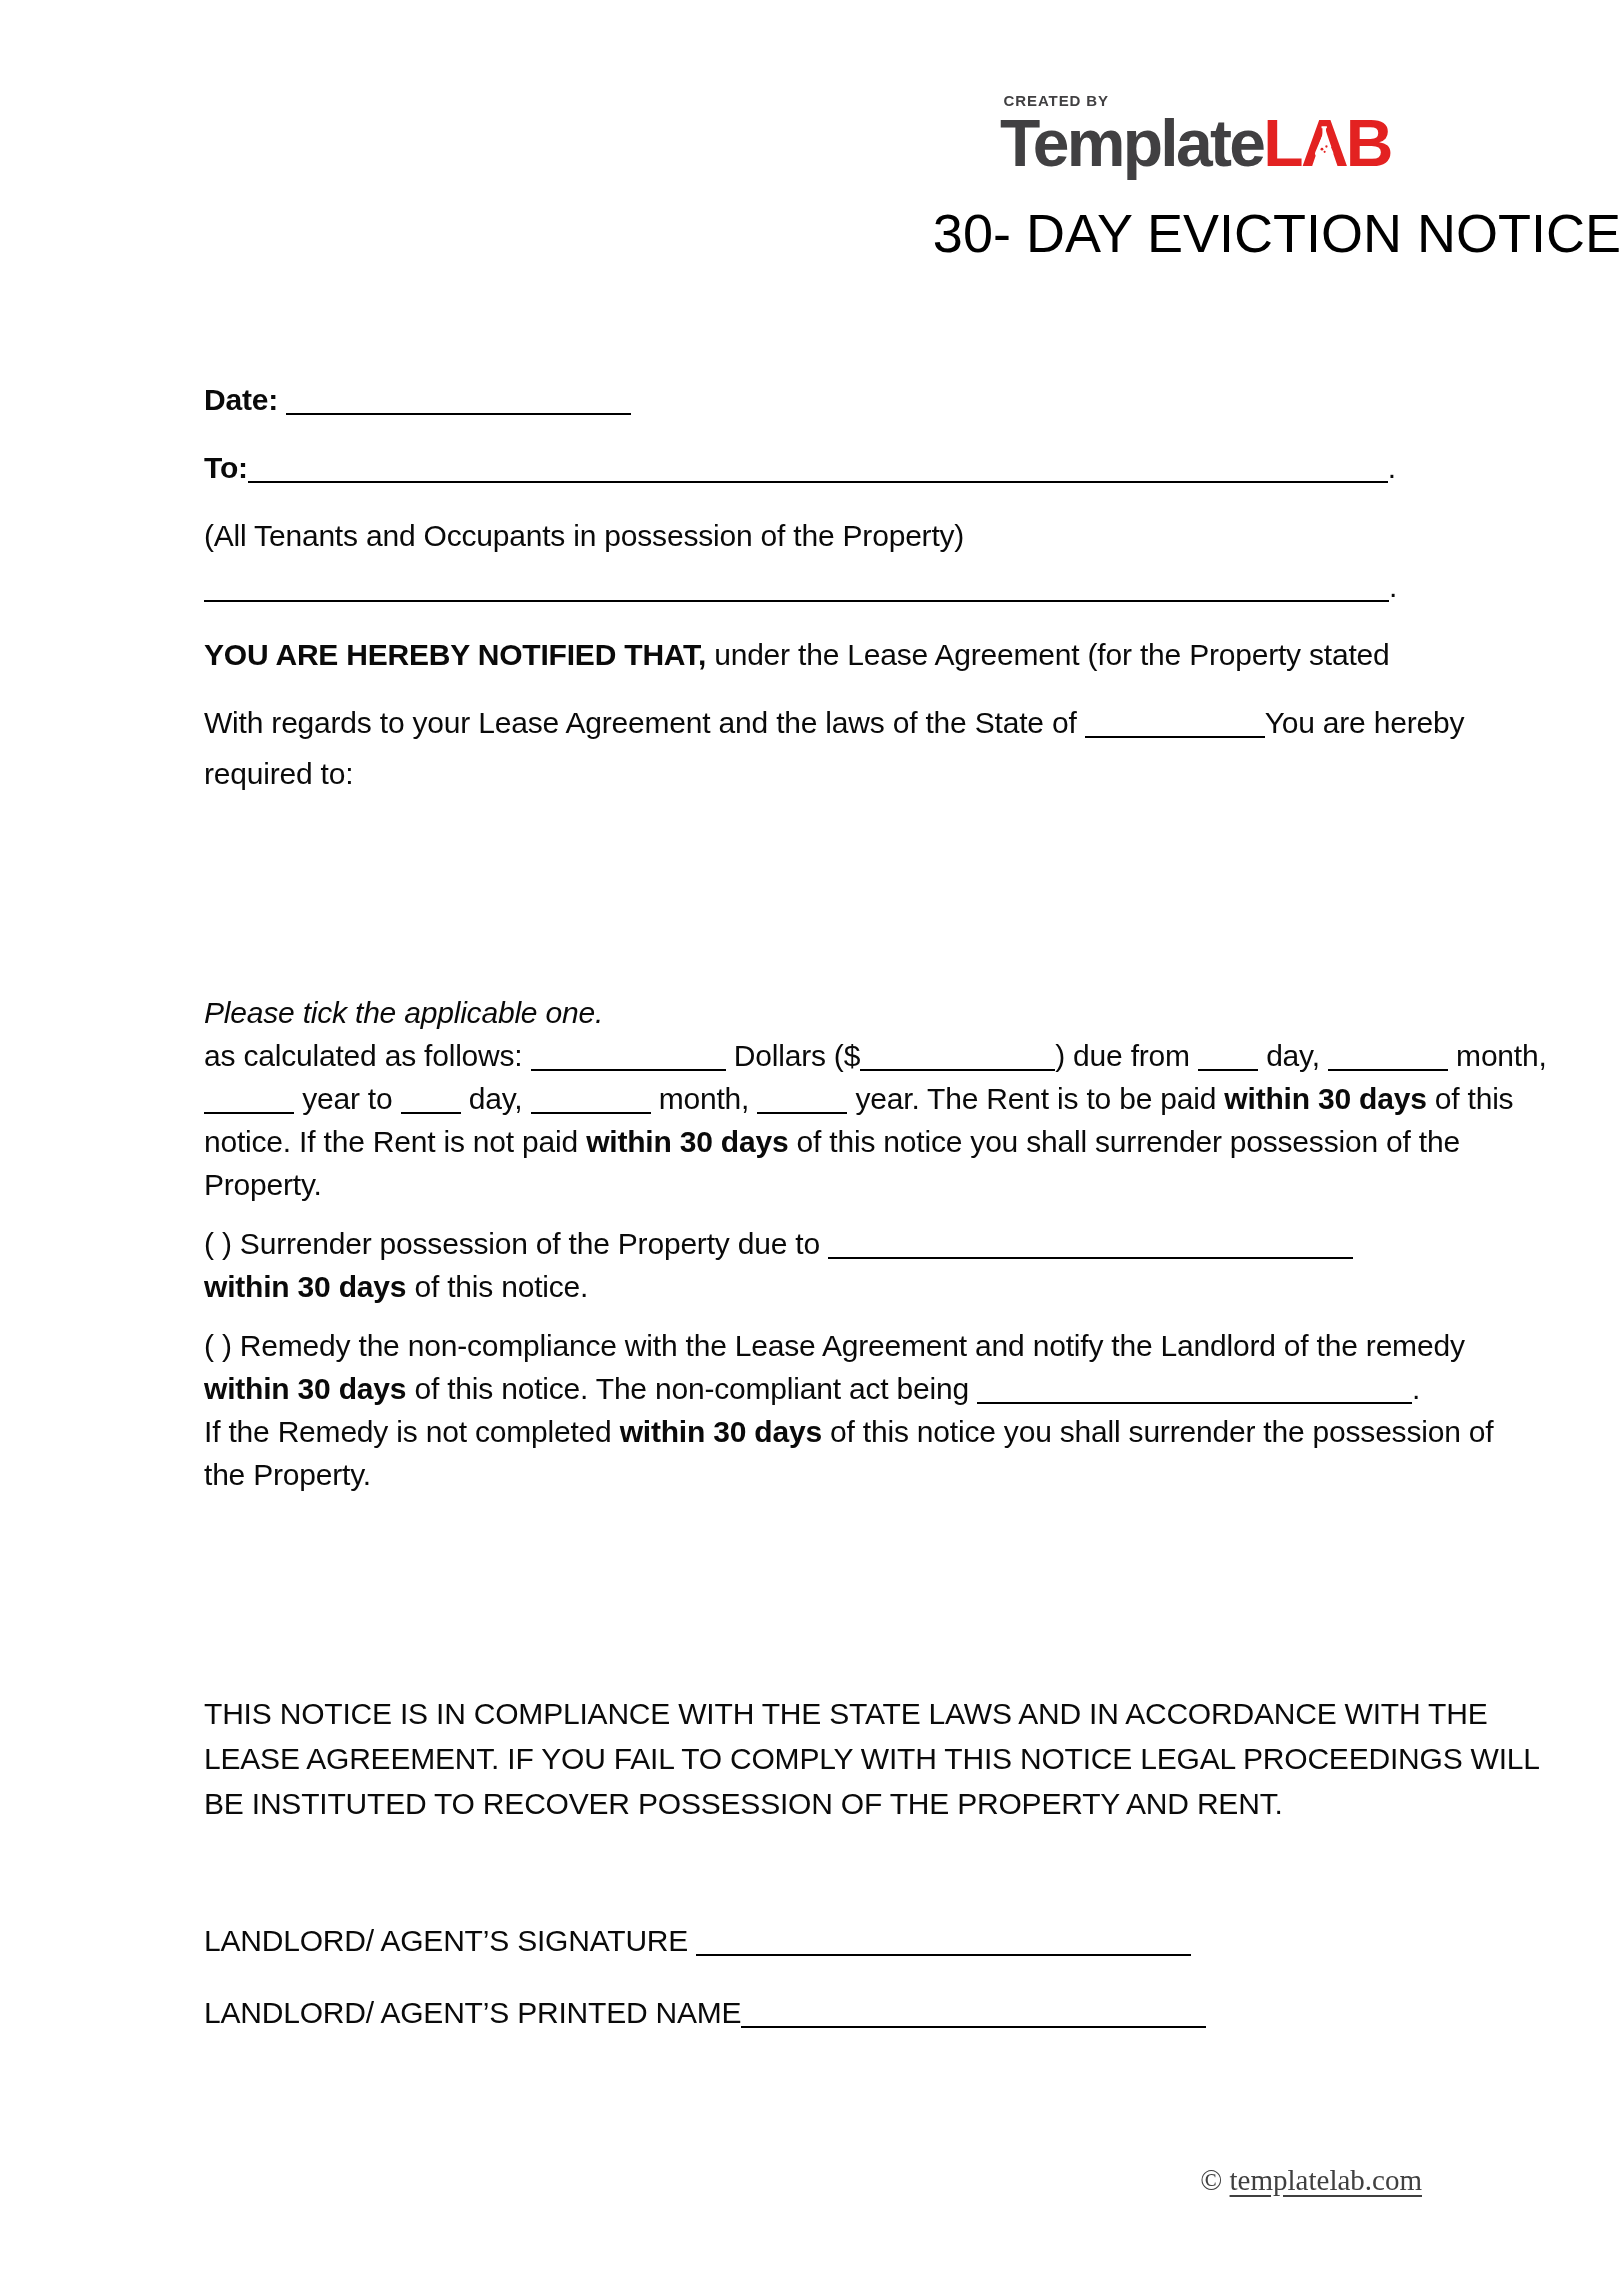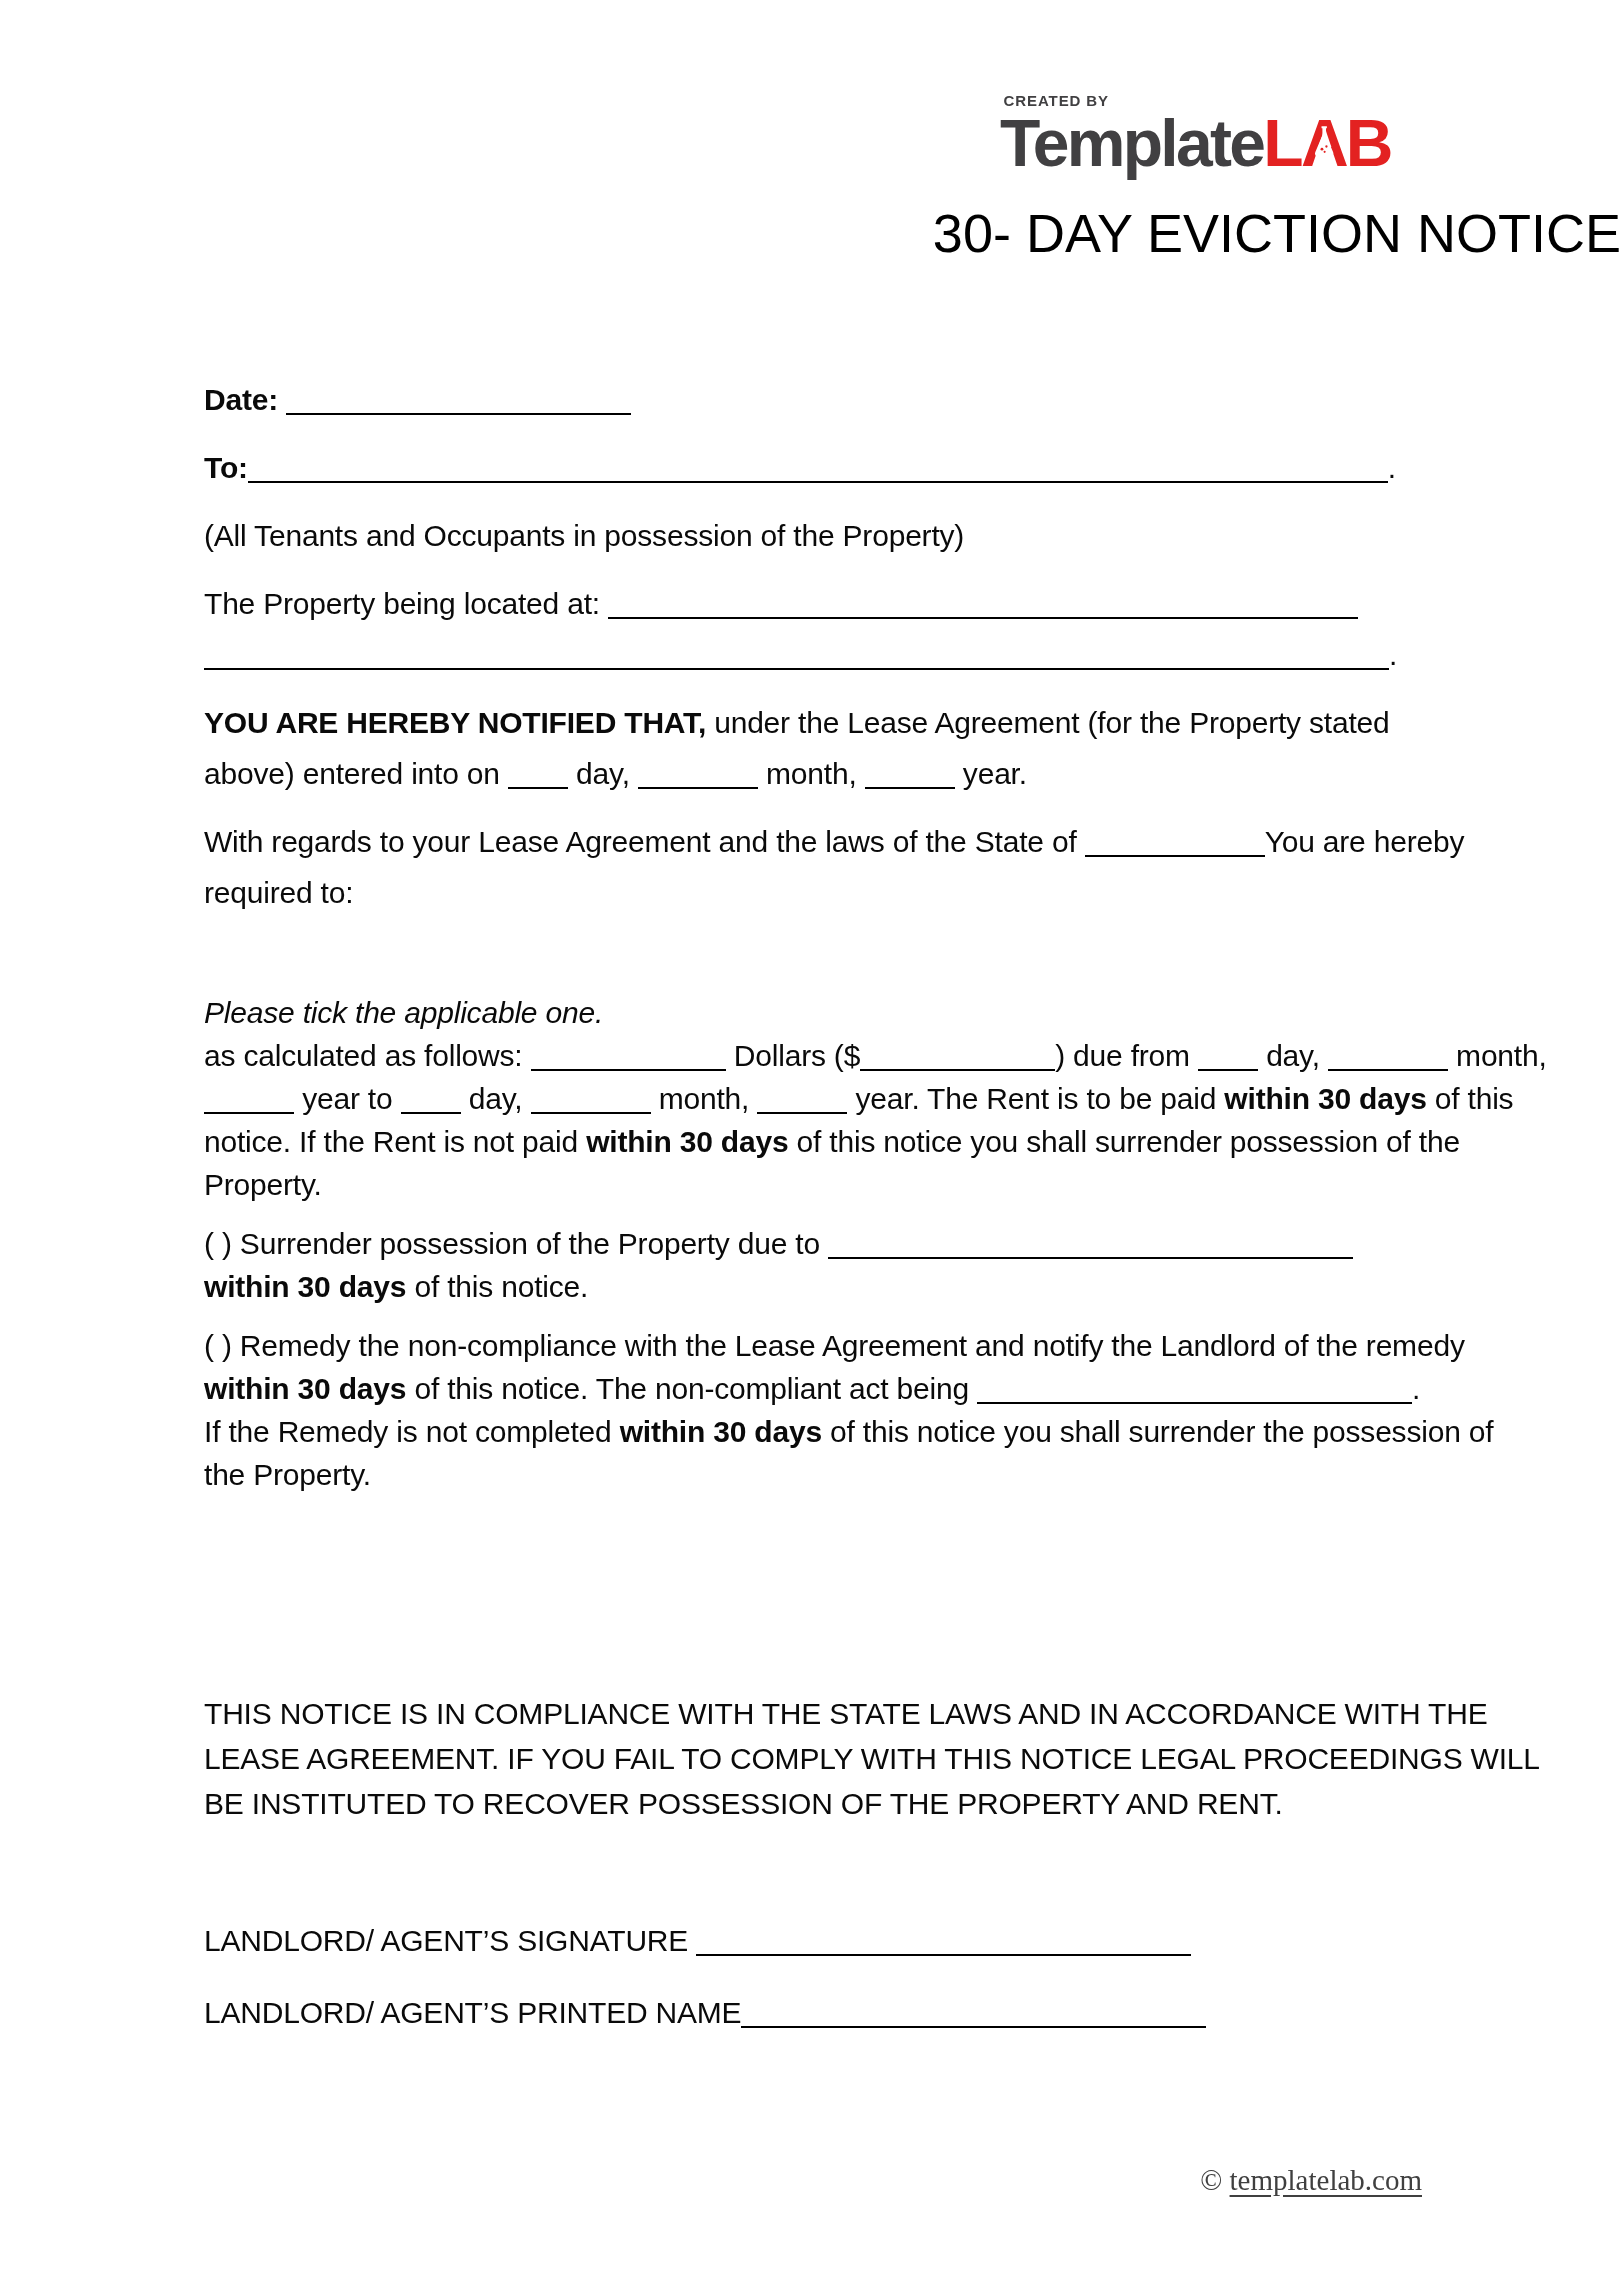--- a/index.html
+++ b/index.html
@@ -68,24 +68,22 @@
           </svg></span>
     </div>
   </div>
 
   <div class="title">30- DAY EVICTION NOTICE</div>
 
   <div class="block block-a">
       <div class="line"><span class="b">Date: </span><span class="blank" style="width: 11.5em;"></span></div>
       <div class="line para"><span class="b">To:</span><span class="blank" style="width: 38em;"></span><span>.</span></div>
       <div class="line para"><span>(All Tenants and Occupants in possession of the Property)</span></div>
-      <div class="line para"><span>The Property being located at: </span><span class="blank" style="width: 25em;"></span></div>
       <div class="line"><span class="blank" style="width: 39.5em;"></span><span>.</span></div>
       <div class="line para"><span class="b">YOU ARE HEREBY NOTIFIED THAT,</span><span> under the Lease Agreement (for the Property stated</span></div>
-      <div class="line"><span>above) entered into on </span><span class="blank" style="width: 2em;"></span><span> day, </span><span class="blank" style="width: 4em;"></span><span> month, </span><span class="blank" style="width: 3em;"></span><span> year.</span></div>
       <div class="line para"><span>With regards to your Lease Agreement and the laws of the State of </span><span class="blank" style="width: 6em;"></span><span>You are hereby</span></div>
       <div class="line"><span>required to:</span></div>
     </div>
   <div class="block block-b">
       <div class="line"><span class="i">Please tick the applicable one.</span></div>
       <div class="line"><span>as calculated as follows: </span><span class="blank" style="width: 6.5em;"></span><span> Dollars ($</span><span class="blank" style="width: 6.5em;"></span><span>) due from </span><span class="blank" style="width: 2em;"></span><span> day, </span><span class="blank" style="width: 4em;"></span><span> month,</span></div>
       <div class="line"><span class="blank" style="width: 3em;"></span><span> year to </span><span class="blank" style="width: 2em;"></span><span> day, </span><span class="blank" style="width: 4em;"></span><span> month, </span><span class="blank" style="width: 3em;"></span><span> year. The Rent is to be paid </span><span class="b">within 30 days</span><span> of this</span></div>
       <div class="line"><span>notice. If the Rent is not paid </span><span class="b">within 30 days</span><span> of this notice you shall surrender possession of the</span></div>
       <div class="line"><span>Property.</span></div>
       <div class="line para"><span>( )</span><span> Surrender possession of the Property due to </span><span class="blank" style="width: 17.5em;"></span></div>

